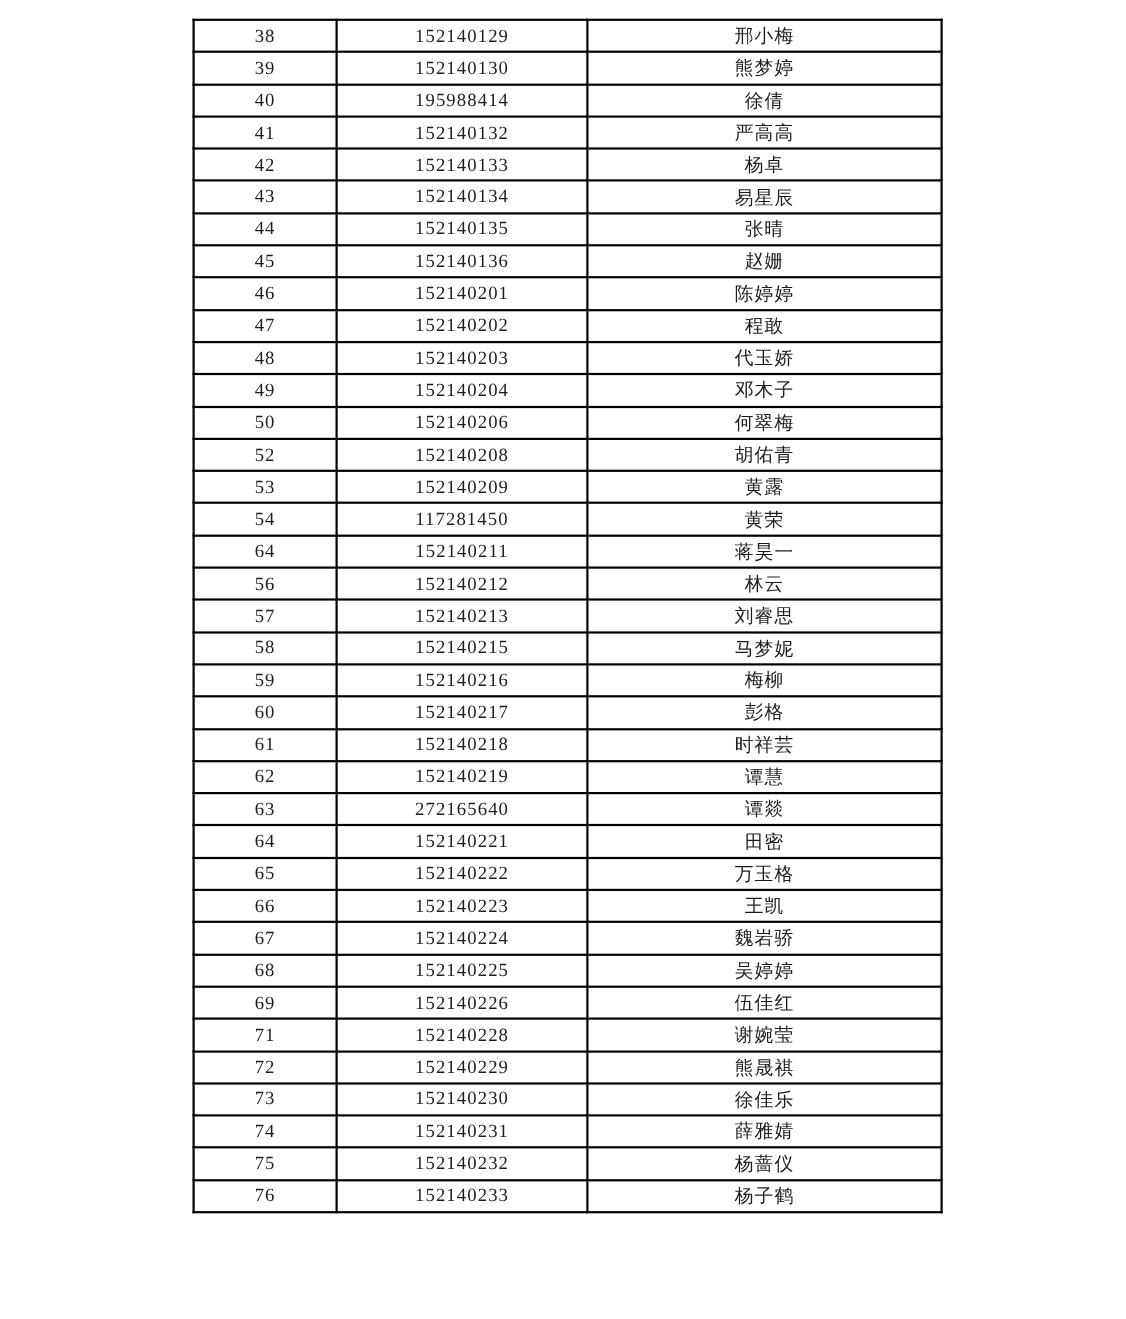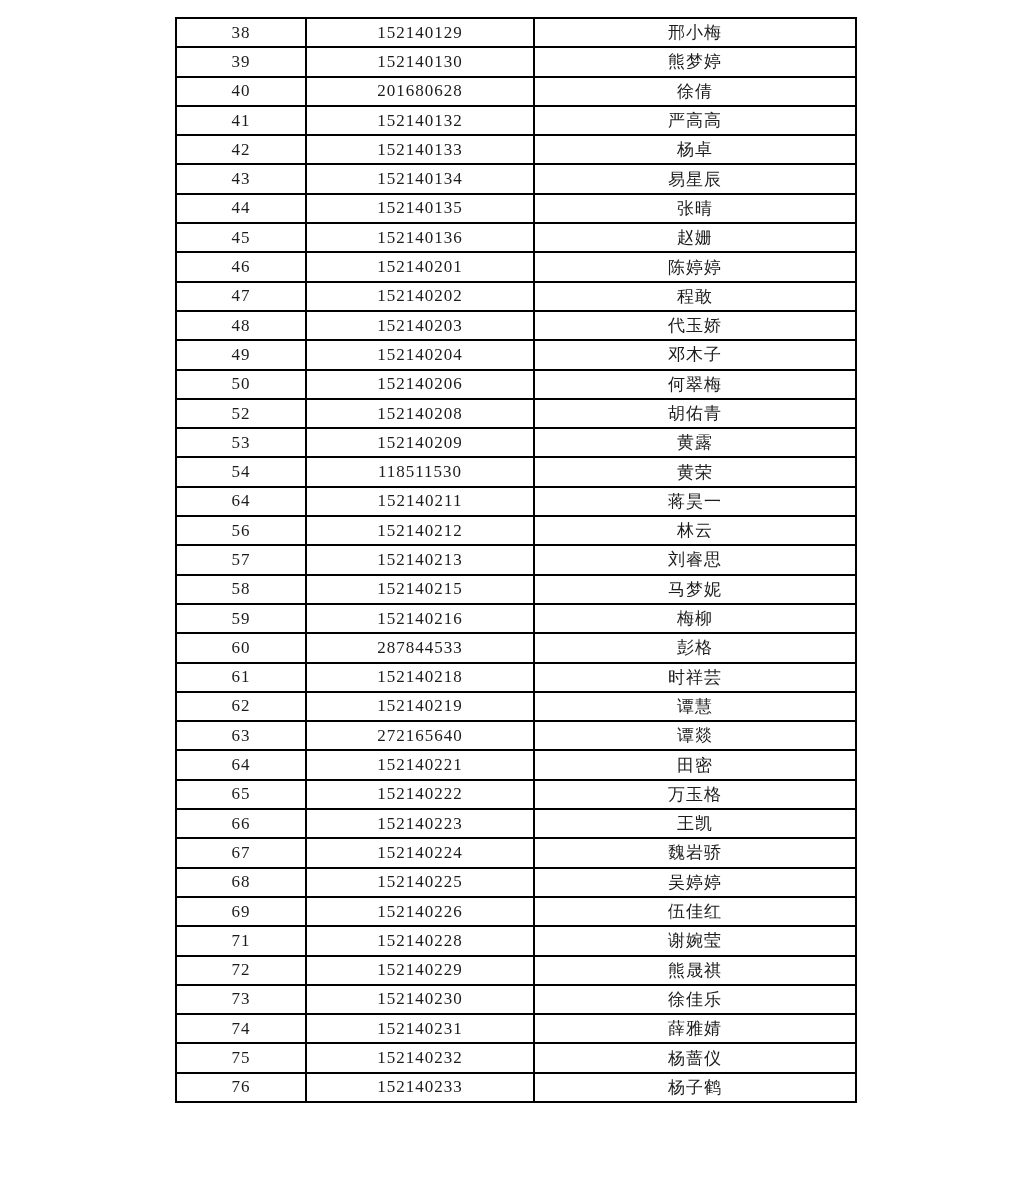--- a/index.html
+++ b/index.html
@@ -60,21 +60,21 @@
           <td>152140129</td>
           <td>邢小梅</td>
         </tr>
         <tr>
           <td>39</td>
           <td>152140130</td>
           <td>熊梦婷</td>
         </tr>
         <tr>
           <td>40</td>
-          <td>201680628</td>
+          <td>195988414</td>
           <td>徐倩</td>
         </tr>
         <tr>
           <td>41</td>
           <td>152140132</td>
           <td>严高高</td>
         </tr>
         <tr>
           <td>42</td>
           <td>152140133</td>
@@ -125,21 +125,21 @@
           <td>152140208</td>
           <td>胡佑青</td>
         </tr>
         <tr>
           <td>53</td>
           <td>152140209</td>
           <td>黄露</td>
         </tr>
         <tr>
           <td>54</td>
-          <td>118511530</td>
+          <td>117281450</td>
           <td>黄荣</td>
         </tr>
         <tr>
           <td>64</td>
           <td>152140211</td>
           <td>蒋昊一</td>
         </tr>
         <tr>
           <td>56</td>
           <td>152140212</td>
@@ -155,21 +155,21 @@
           <td>152140215</td>
           <td>马梦妮</td>
         </tr>
         <tr>
           <td>59</td>
           <td>152140216</td>
           <td>梅柳</td>
         </tr>
         <tr>
           <td>60</td>
-          <td>287844533</td>
+          <td>152140217</td>
           <td>彭格</td>
         </tr>
         <tr>
           <td>61</td>
           <td>152140218</td>
           <td>时祥芸</td>
         </tr>
         <tr>
           <td>62</td>
           <td>152140219</td>

